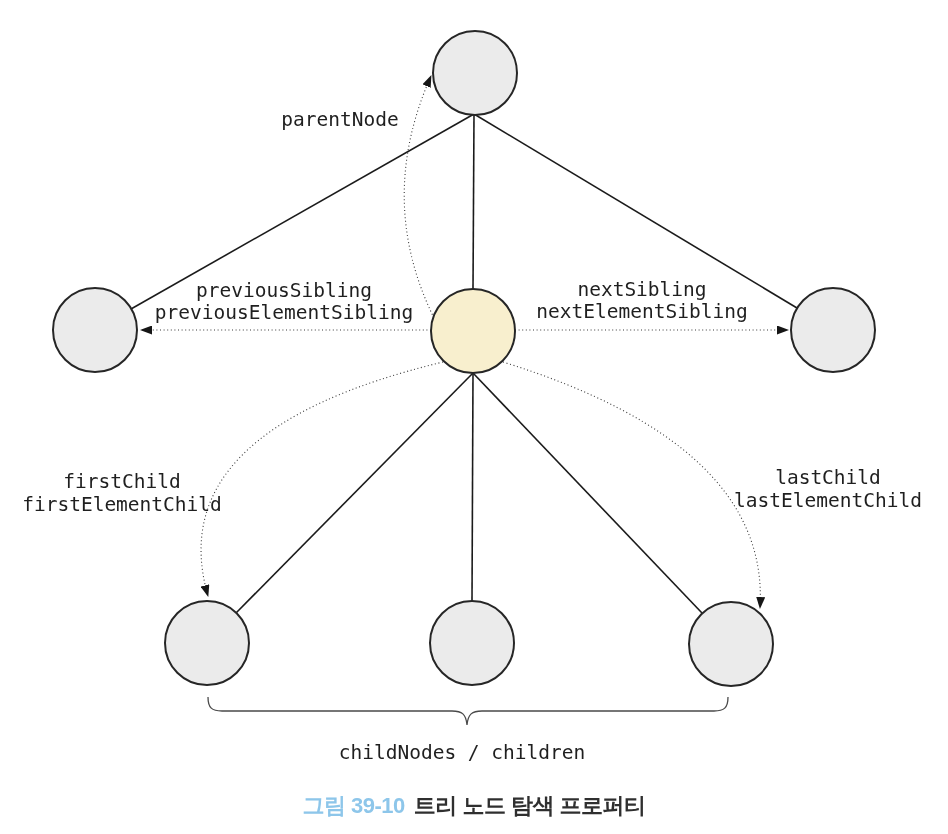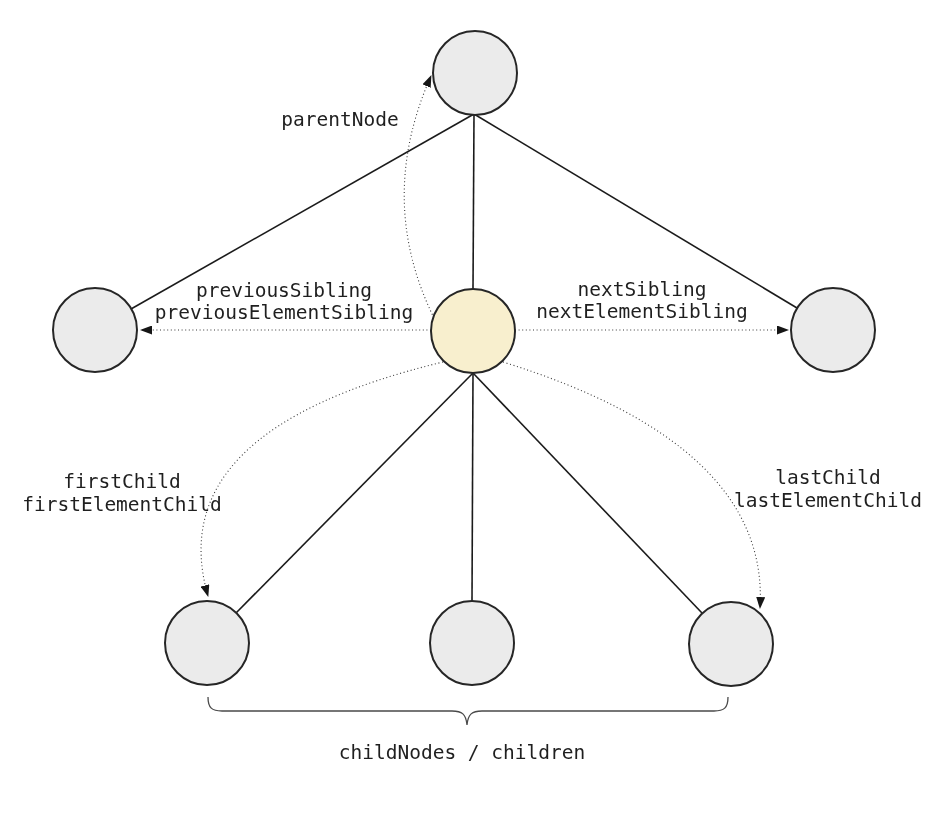--- a/index.html
+++ b/index.html
@@ -82,14 +82,17 @@
     <text class="mono" x="642" y="318">nextElementSibling</text>
     <text class="mono" x="122" y="488">firstChild</text>
     <text class="mono" x="122" y="511">firstElementChild</text>
     <text class="mono" x="828" y="484">lastChild</text>
     <text class="mono" x="828" y="507">lastElementChild</text>
 
     <path class="brace" d="M208,697 C208,708 212,711 222,711 L452,711 C462,711 466,714 467,725 C468,714 472,711 482,711 L714,711 C724,711 728,708 728,697"></path>
     <text class="mono" x="462" y="759">childNodes / children</text>
   </svg>
 
+  <div class="caption">
+    <span class="num">그림 39-10</span><span class="ttl">트리 노드 탐색 프로퍼티</span>
+  </div>
 
 </div>
 
 </body></html>

